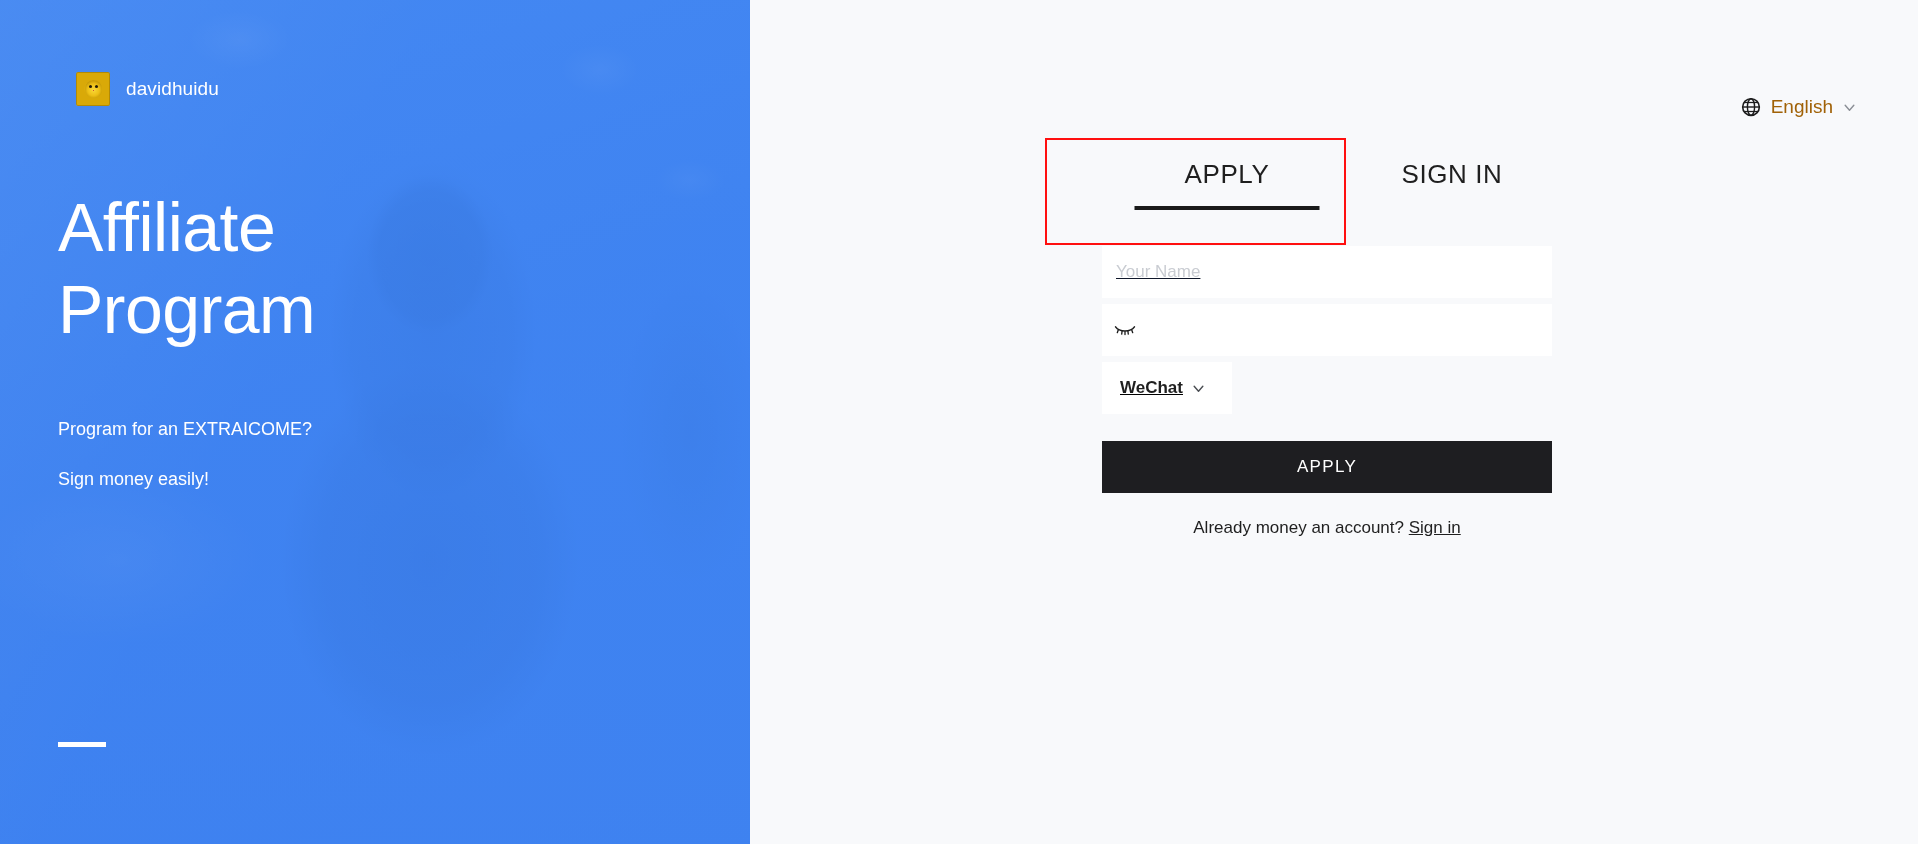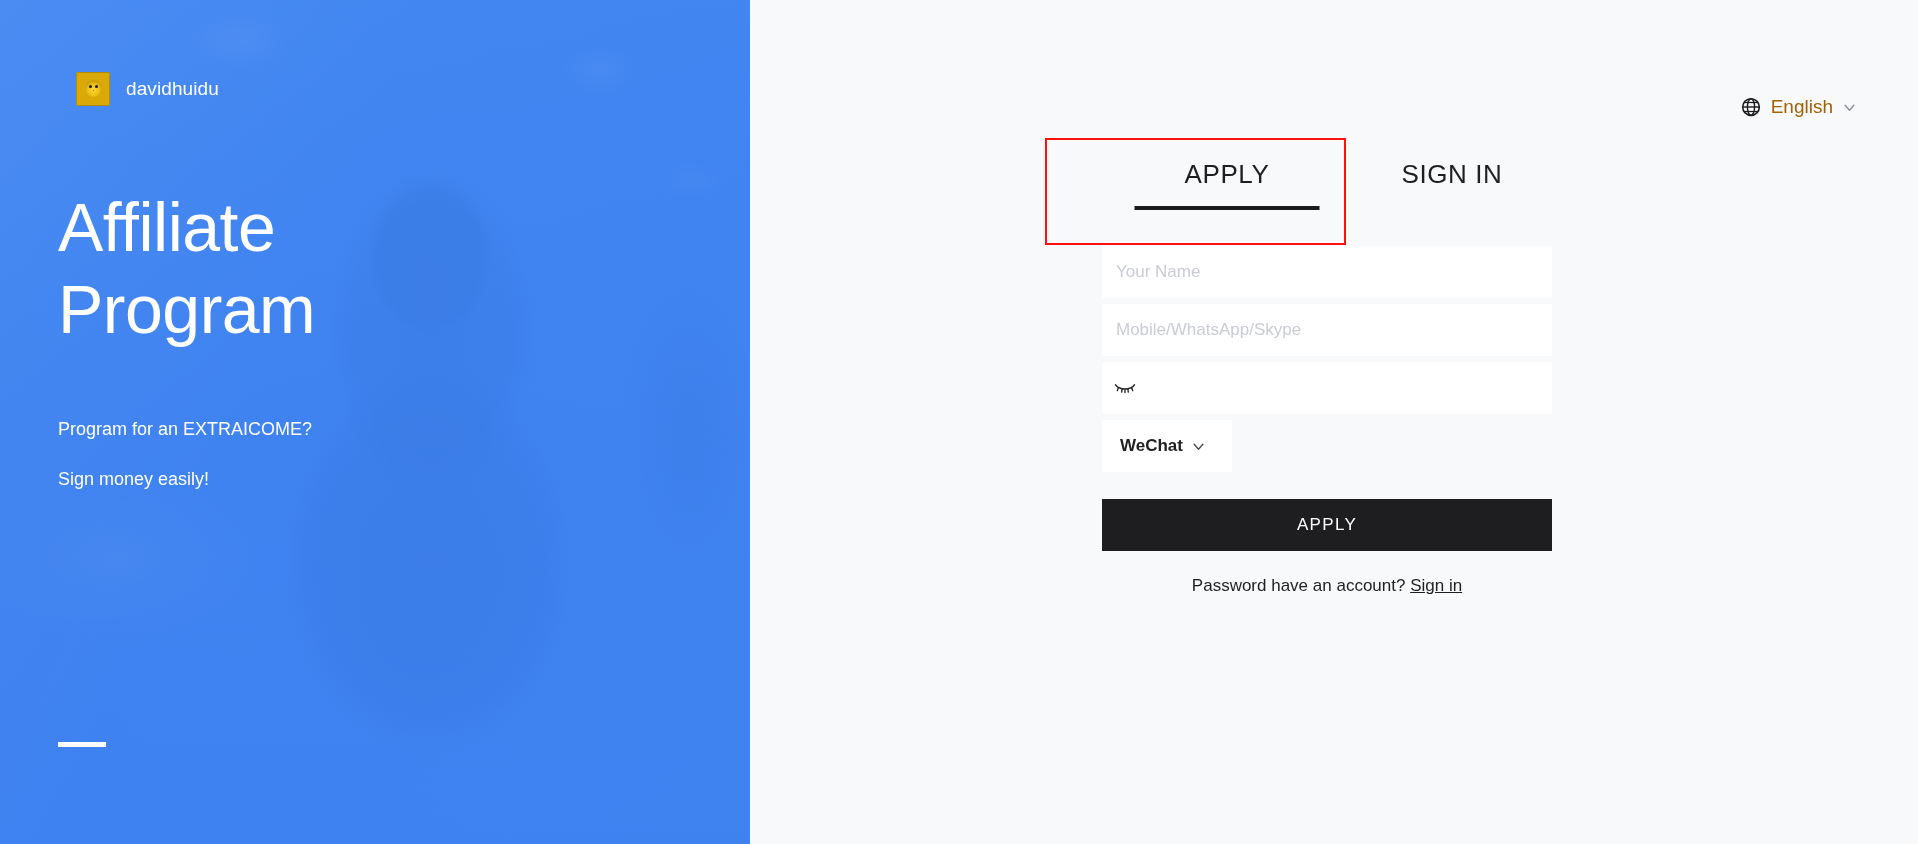--- a/index.html
+++ b/index.html
@@ -130,31 +130,32 @@
   }
 
   .form { margin-top:0; }
   .field {
     width:450px; height:52px; background:#ffffff;
     display:flex; align-items:center; position:relative;
     margin-bottom:6px; border:none;
   }
   .field input {
     flex:1 1 auto; height:100%; border:none; outline:none; background:transparent;
-    font-family:inherit; font-size:17px; color:#4d7c0f;
+    font-family:inherit; font-size:17px; color:#0f172a;
     padding:0 14px 0 14px;
+    text-decoration:underline;
   }
   .field input::placeholder { color:#c9ccd2; }
   .eye-btn {
     width:46px; height:52px; border:none; background:transparent; cursor:pointer;
     display:flex; align-items:center; justify-content:center;
   }
   .eye-icon { width:22px; height:14px; display:block; }
 
-  .pay-row { display:flex; width:450px; height:52px; margin-bottom:6px; gap:18px; }
+  .pay-row { display:flex; width:450px; height:52px; margin-bottom:6px; gap:18px;text-decoration:underline; }
   .pay-select {
     width:130px; height:52px; background:#ffffff;
     display:flex; align-items:center; justify-content:flex-start;
     gap:9px; padding-left:18px; cursor:pointer; user-select:none;
   }
   .pay-select-label { font-size:17px; color:#1f1f1f; font-weight:700; }
   .pay-account { flex:1 1 auto; height:52px; background:#ffffff; display:flex; align-items:center; }
   .pay-account input {
     width:100%; height:100%; border:none; outline:none; background:transparent;
     font-family:inherit; font-size:17px; color:#2b2b2b; padding:0 14px;
@@ -227,23 +228,20 @@
         </button>
       </div>
 
       <div class="form">
 
         <div class="field">
           <input type="text" placeholder="Your Name" style="">
         </div>
 
 
-        <div class="field">
-          <input type="text" placeholder="Mobile/WhatsApp/Skype" style="">
-        </div>
 
         <div class="field">
           <button class="eye-btn">
             <svg class="eye-icon" viewBox="0 0 28 16">
               <path d="M2 4 C 7 11, 21 11, 26 4" fill="none" stroke="#1f1f1f" stroke-width="2" stroke-linecap="round"></path>
               <line x1="5.5" y1="7.6" x2="4.2" y2="11.4" stroke="#1f1f1f" stroke-width="1.7" stroke-linecap="round"></line>
               <line x1="10.3" y1="9.6" x2="9.8" y2="13.3" stroke="#1f1f1f" stroke-width="1.7" stroke-linecap="round"></line>
               <line x1="14" y1="10.1" x2="14" y2="13.8" stroke="#1f1f1f" stroke-width="1.7" stroke-linecap="round"></line>
               <line x1="17.7" y1="9.6" x2="18.2" y2="13.3" stroke="#1f1f1f" stroke-width="1.7" stroke-linecap="round"></line>
               <line x1="22.5" y1="7.6" x2="23.8" y2="11.4" stroke="#1f1f1f" stroke-width="1.7" stroke-linecap="round"></line>
@@ -256,20 +254,20 @@
             <span class="pay-select-label">WeChat</span>
             <svg class="chev" viewBox="0 0 24 24">
               <polyline points="4,8 12,17 20,8" fill="none" stroke="#4a4d52" stroke-width="2.6" stroke-linecap="round" stroke-linejoin="round"></polyline>
             </svg>
           </div>
         </div>
 
         <button class="submit-btn">APPLY</button>
 
         <div class="footer-note">
-          <span>Password have an account?</span>
+          <span>Already money an account?</span>
           <span class="footer-link">Sign in</span>
         </div>
 
       </div>
     </div>
   </div>
 </div>
 
 </body></html>

